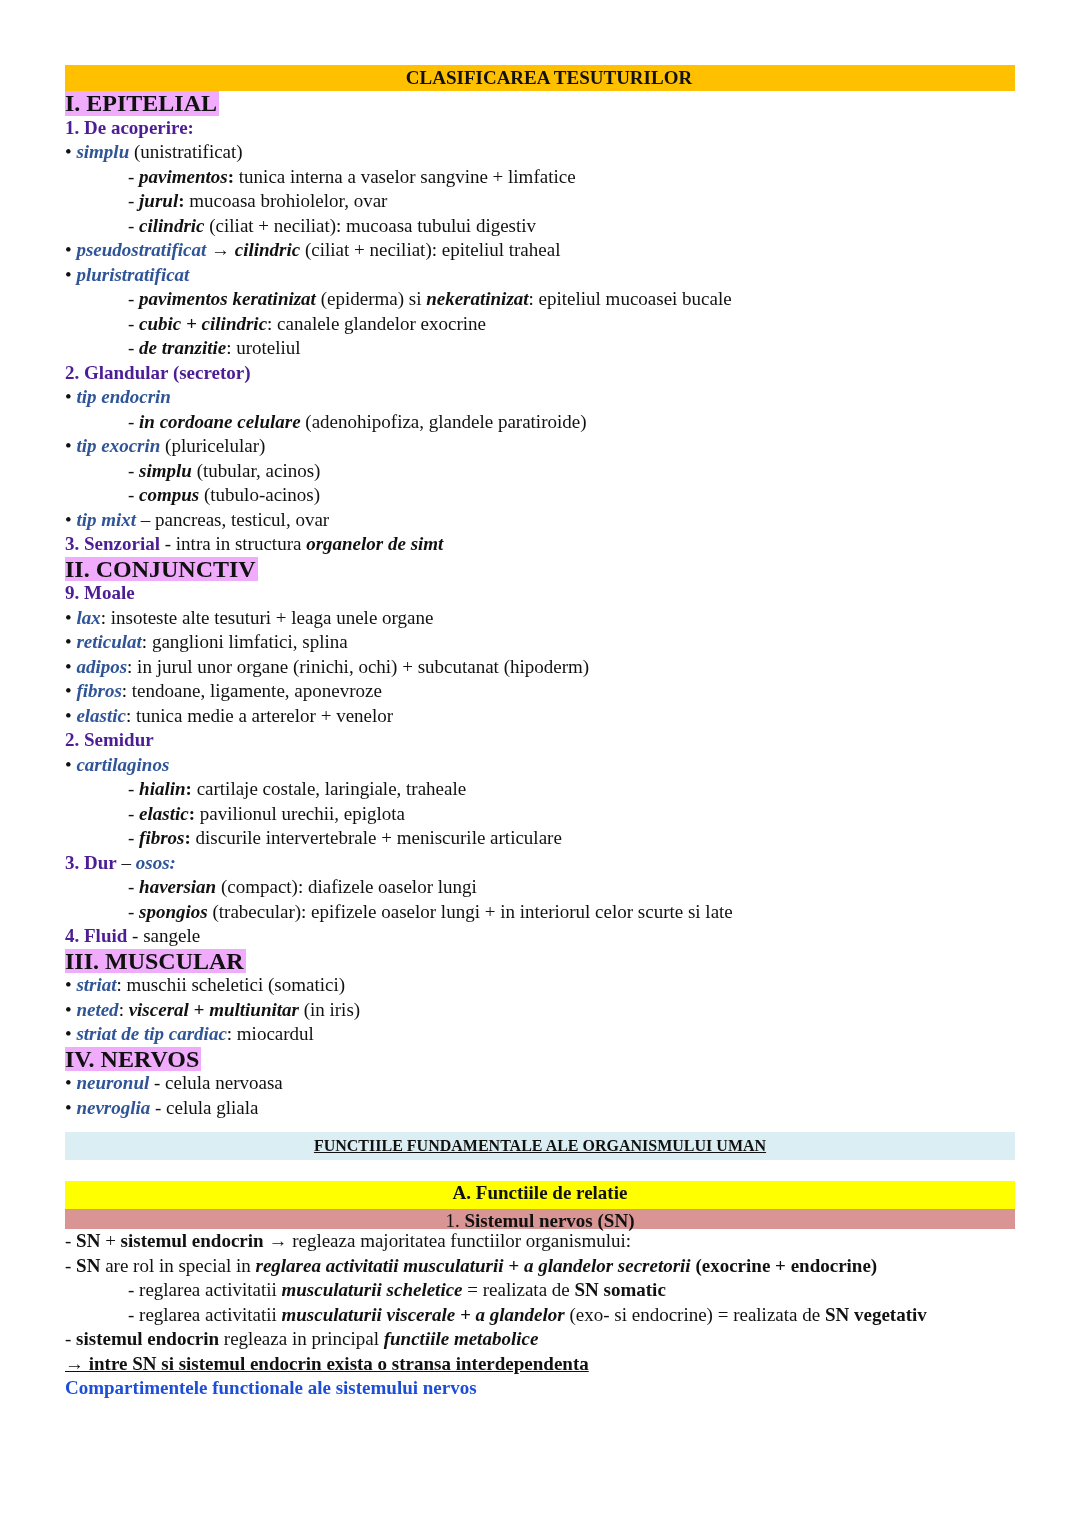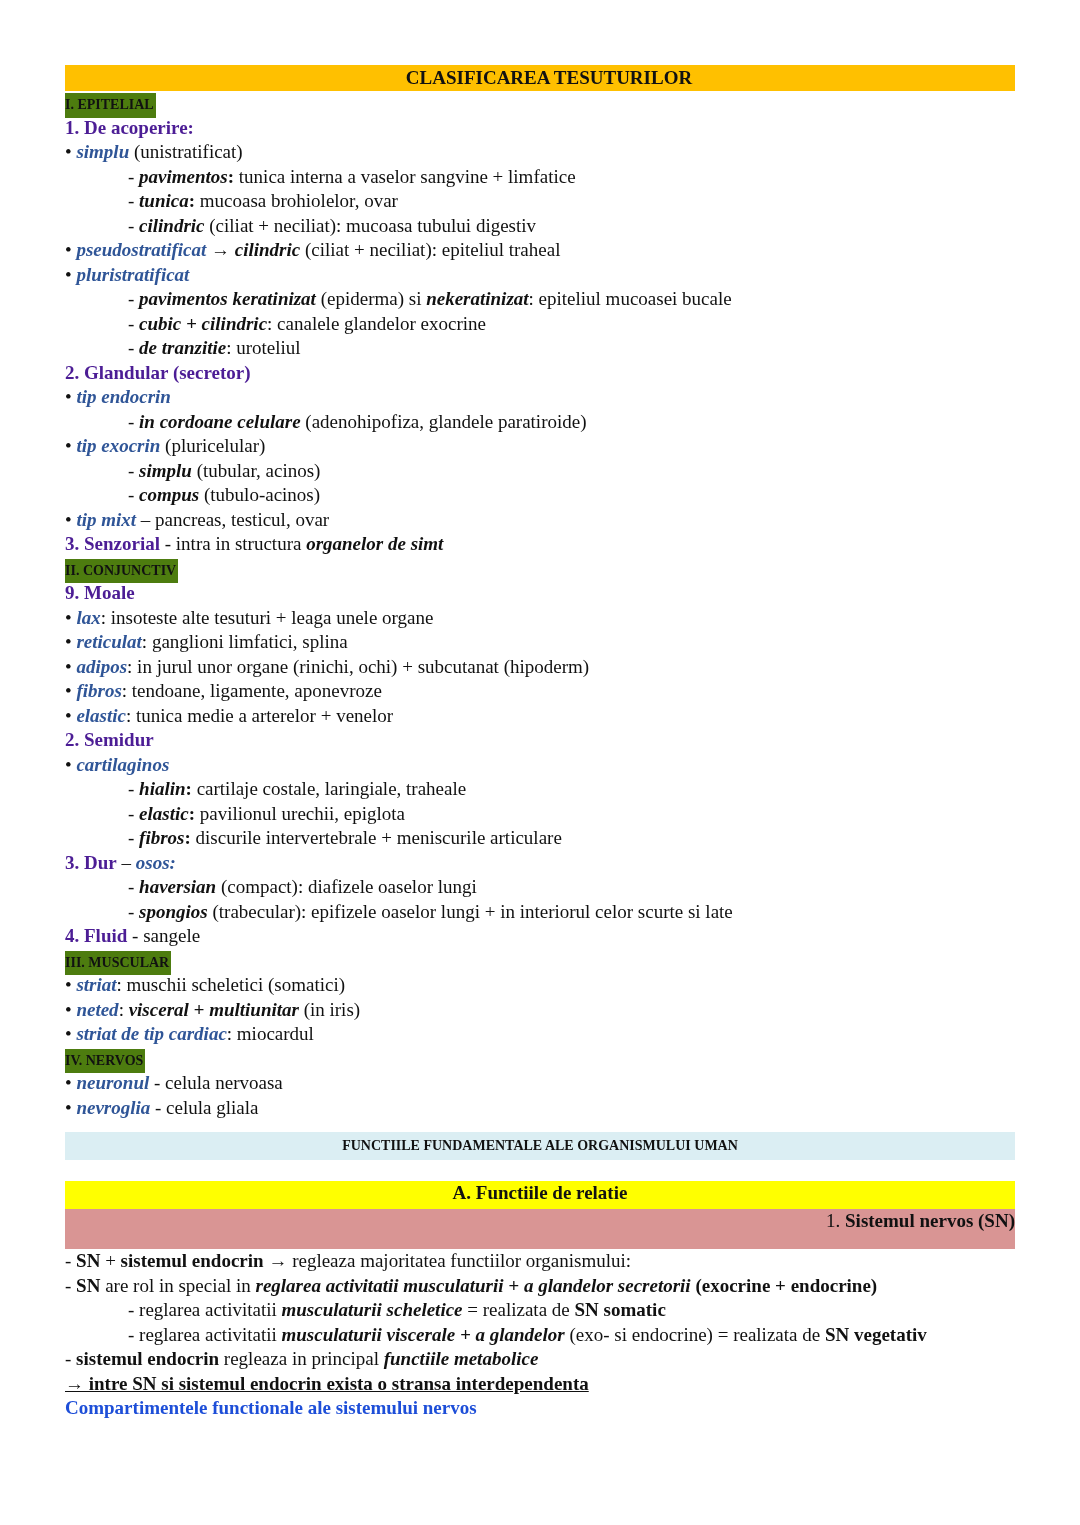--- a/index.html
+++ b/index.html
@@ -2,44 +2,44 @@
 <html><head>
 <meta charset="utf-8">
 <style>
   html, body { margin: 0; padding: 0; background: #ffffff; }
   body { width: 1080px; height: 1525px; position: relative; overflow: hidden;
          font-family: "Liberation Serif", "DejaVu Serif", serif; color: #111; }
   .page { position: absolute; left: 65px; top: 65px; width: 950px; }
   .line { font-size: 19px; line-height: 24.5px; height: 24.5px; white-space: nowrap; }
   .banner { text-align: center; font-weight: bold; font-size: 19px; line-height: 26px; height: 26px; }
   .b-orange { background: #ffc000; padding-left: 18px; }
-  .b-blue { background: #dbeef3; font-size: 14px; height: 28px; line-height: 28px; }
+  .b-blue { background: #dbeef3; font-size: 16px; height: 28px; line-height: 28px; text-decoration: underline; }
   .b-yellow { background: #ffff00; height: 28px; line-height: 24px; }
-  .b-rose { background: #d99594; height: 40px; line-height: 24px; font-weight: normal; text-align: right; }
-  .sec { display: inline-block; background: #4d7c0f; font-weight: bold; font-size: 14px; padding-right: 2px; }
+  .b-rose { background: #d99594; height: 20px; line-height: 24px; font-weight: normal; }
+  .sec { display: inline-block; background: #f0abfc; font-weight: bold; font-size: 24px; padding-right: 2px; }
   .red { color: #4c1d95; font-weight: bold; }
   .redtitle { color: #1d4ed8; font-weight: bold; }
   .blue { color: #2f5597; font-style: italic; font-weight: bold; }
   .bi { font-weight: bold; font-style: italic; }
   .b { font-weight: bold; }
   .ind { padding-left: 63px; }
   .u { text-decoration: underline; font-weight: bold; }
 </style>
 </head>
 <body>
 
 <div class="page">
 
   <div class="banner b-orange">CLASIFICAREA TESUTURILOR</div>
 
   <div class="line"><span class="sec">I. EPITELIAL</span></div>
   <div class="line"><span class="red">1. De acoperire:</span></div>
   <div class="line">• <span class="blue">simplu</span><span> (unistratificat)</span></div>
   <div class="line ind">- <span class="bi">pavimentos</span><span class="b">:</span><span> tunica interna a vaselor sangvine + limfatice</span></div>
-  <div class="line ind">- <span class="bi">tunica</span><span class="b">:</span><span> mucoasa brohiolelor, ovar</span></div>
+  <div class="line ind">- <span class="bi">jurul</span><span class="b">:</span><span> mucoasa brohiolelor, ovar</span></div>
   <div class="line ind">- <span class="bi">cilindric</span><span> (ciliat + neciliat): mucoasa tubului digestiv</span></div>
   <div class="line">• <span class="blue">pseudostratificat</span><span> → </span><span class="bi">cilindric</span><span> (ciliat + neciliat): epiteliul traheal</span></div>
   <div class="line">• <span class="blue">pluristratificat</span></div>
   <div class="line ind">- <span class="bi">pavimentos keratinizat</span><span> (epiderma) si </span><span class="bi">nekeratinizat</span><span>: epiteliul mucoasei bucale</span></div>
   <div class="line ind">- <span class="bi">cubic + cilindric</span><span>: canalele glandelor exocrine</span></div>
   <div class="line ind">- <span class="bi">de tranzitie</span><span>: uroteliul</span></div>
   <div class="line"><span class="red">2. Glandular (secretor)</span></div>
   <div class="line">• <span class="blue">tip endocrin</span></div>
   <div class="line ind">- <span class="bi">in cordoane celulare</span><span> (adenohipofiza, glandele paratiroide)</span></div>
   <div class="line">• <span class="blue">tip exocrin</span><span> (pluricelular)</span></div>

